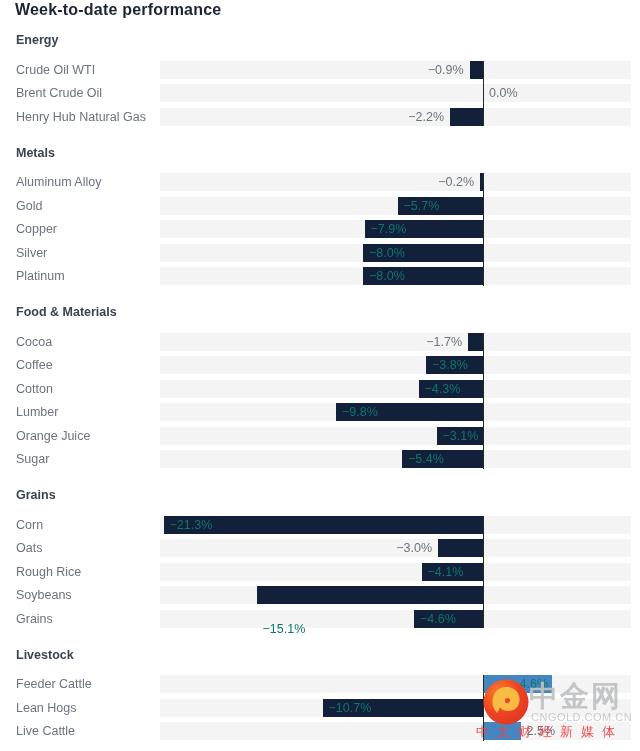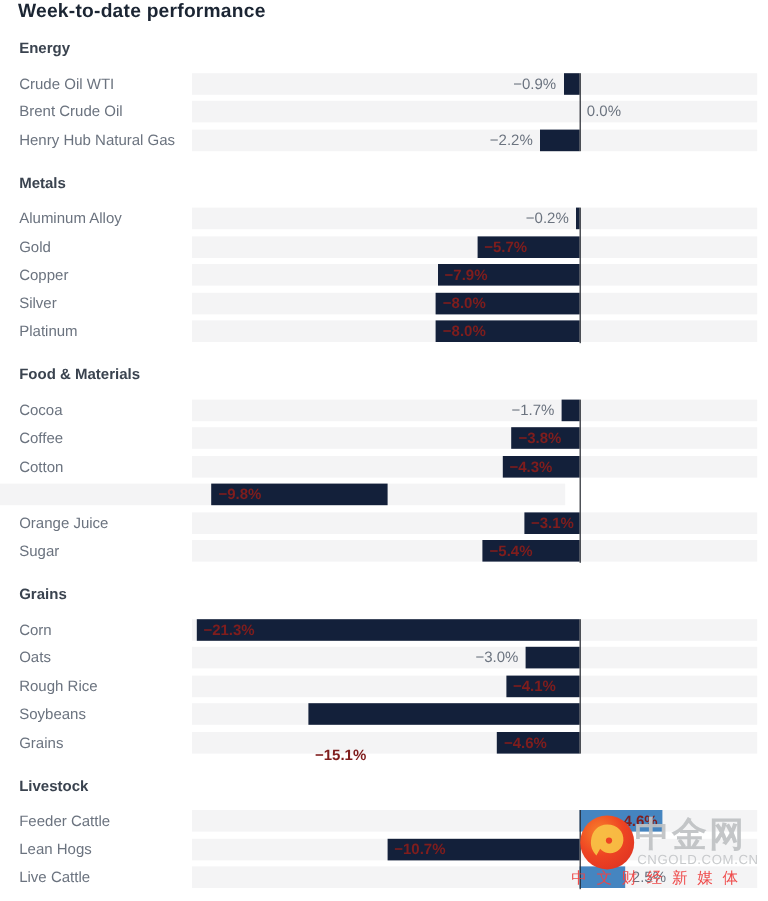--- a/index.html
+++ b/index.html
@@ -31,21 +31,21 @@
   }
   .track {
     position:relative; width:471px; height:18px; background:#f4f4f5;
   }
   .bar { position:absolute; top:0; height:18px; background:#13203a; z-index:1; }
   .bar.pos { background:#4585c0; }
   .val {
     position:absolute; top:50%; transform:translateY(-50%);
     font-size:12.5px; white-space:nowrap; z-index:2; line-height:14px;
   }
-  .val.inside { color:#7f1d1d;font-weight:bold; }
+  .val.inside { color:#0f766e; }
   .val.outside { color:#6b737f; }
   
   .wm { position:absolute; z-index:10; pointer-events:none; }
   .wm-logo { left:483px; top:679px; width:46px; height:46px; }
   .wm-brand {
     left:529px; top:680px; font-size:29px; font-weight:bold;
     color:#bfc2c4; letter-spacing:2px; opacity:0.92;
     font-family:sans-serif; line-height:32px;
   }
   .wm-domain {
@@ -154,20 +154,21 @@
           </div>
         </div>
         <div class="row">
           <div class="row-label">Cotton</div>
           <div class="track">
             <div class="bar" style="width: 64.5px; left: 258.5px;"></div>
             <span class="val inside" style="left: 264.5px;">−4.3%</span>
           </div>
         </div>
         <div class="row">
+          <div class="row-label">Lumber</div>
           <div class="track">
             <div class="bar" style="width: 147px; left: 176px;"></div>
             <span class="val inside" style="left: 182px;">−9.8%</span>
           </div>
         </div>
         <div class="row">
           <div class="row-label">Orange Juice</div>
           <div class="track">
             <div class="bar" style="width: 46.5px; left: 276.5px;"></div>
             <span class="val inside" style="left: 282.5px;">−3.1%</span>

